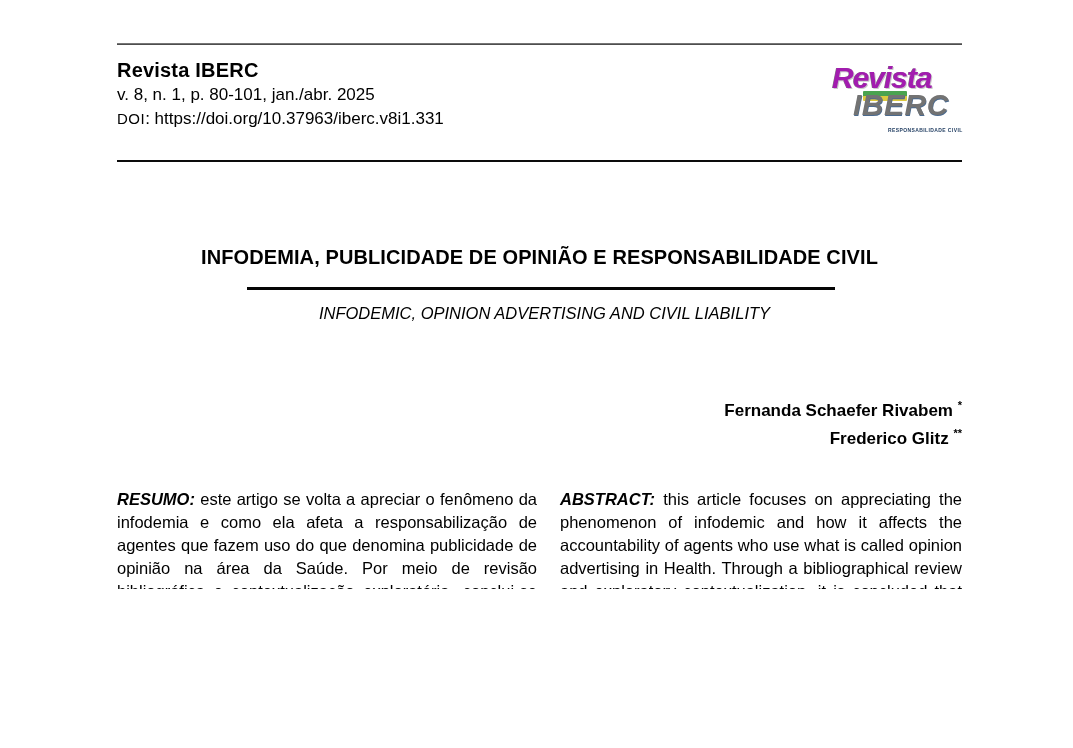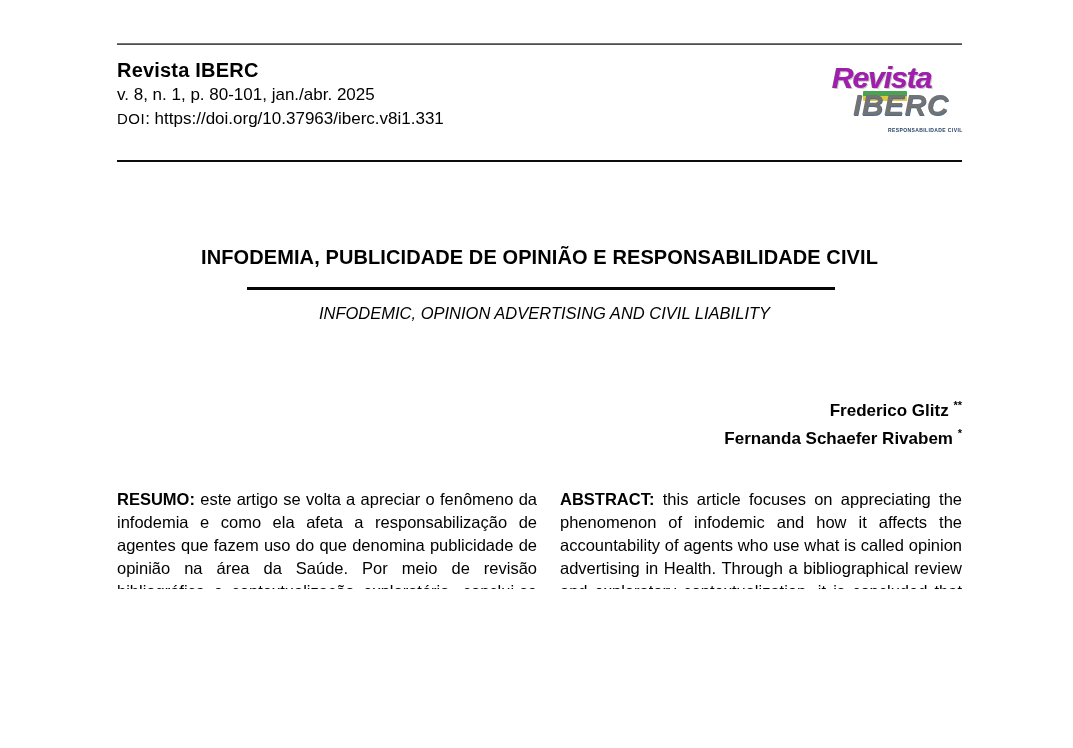--- a/index.html
+++ b/index.html
@@ -69,21 +69,21 @@
   
   .abstracts {
     position: absolute; left: 117px; top: 488px; width: 845px;
     display: flex; gap: 23px;
   }
   .abstract-col {
     font-size: 16.5px; line-height: 23px; text-align: justify; margin: 0;
   }
   .col-pt { width: 420px; }
   .col-en { flex: 1; }
-  .abstract-label { font-weight: bold; }
+  .abstract-label { font-weight: bold; font-style: italic; }
   .term-italic { font-weight: bold; font-style: italic; }
 </style>
 </head>
 <body>
 
 <div class="page">
 
   <div class="rule rule-top"></div>
 
   <div class="header-block">
@@ -101,22 +101,22 @@
 
   <div class="rule rule-header-bottom"></div>
 
   <h1 class="title-pt">INFODEMIA, PUBLICIDADE DE OPINIÃO E RESPONSABILIDADE CIVIL</h1>
 
   <div class="title-sep"></div>
 
   <h2 class="title-en">INFODEMIC, OPINION ADVERTISING AND CIVIL LIABILITY</h2>
 
   <div class="authors">
+    <div class="author"><span>Fernanda Schaefer Rivabem</span> <span class="author-mark">*</span></div>
     <div class="author"><span>Frederico Glitz</span> <span class="author-mark">**</span></div>
-    <div class="author"><span>Fernanda Schaefer Rivabem</span> <span class="author-mark">*</span></div>
   </div>
 
   <div class="abstracts">
     <p class="abstract-col col-pt"><span class="abstract-label">RESUMO:</span>
       <span>este artigo se volta a apreciar o fenômeno da infodemia e como ela afeta a responsabilização de agentes que fazem uso do que denomina publicidade de opinião na área da Saúde. Por meio de revisão bibliográfica e contextualização exploratória, conclui-se pela necessidade de uma compreensão mais contemporânea de mecanismos reparatórios dos danos morais coletivos tais como a publicidade abusiva, os limites da liberdade de opinião e para avaliação do fenômeno da</span>
       <span class="term-italic">fake news</span><span>.</span></p>
     <p class="abstract-col col-en"><span class="abstract-label">ABSTRACT:</span>
       <span>this article focuses on appreciating the phenomenon of infodemic and how it affects the accountability of agents who use what is called opinion advertising in Health. Through a bibliographical review and exploratory contextualization, it is concluded that there is a need for a more contemporary understanding of reparatory mechanisms for collective moral damages such as abusive advertising, the limits of freedom of opinion and the assessment of the phenomenon of fake news.</span></p>
   </div>
 

